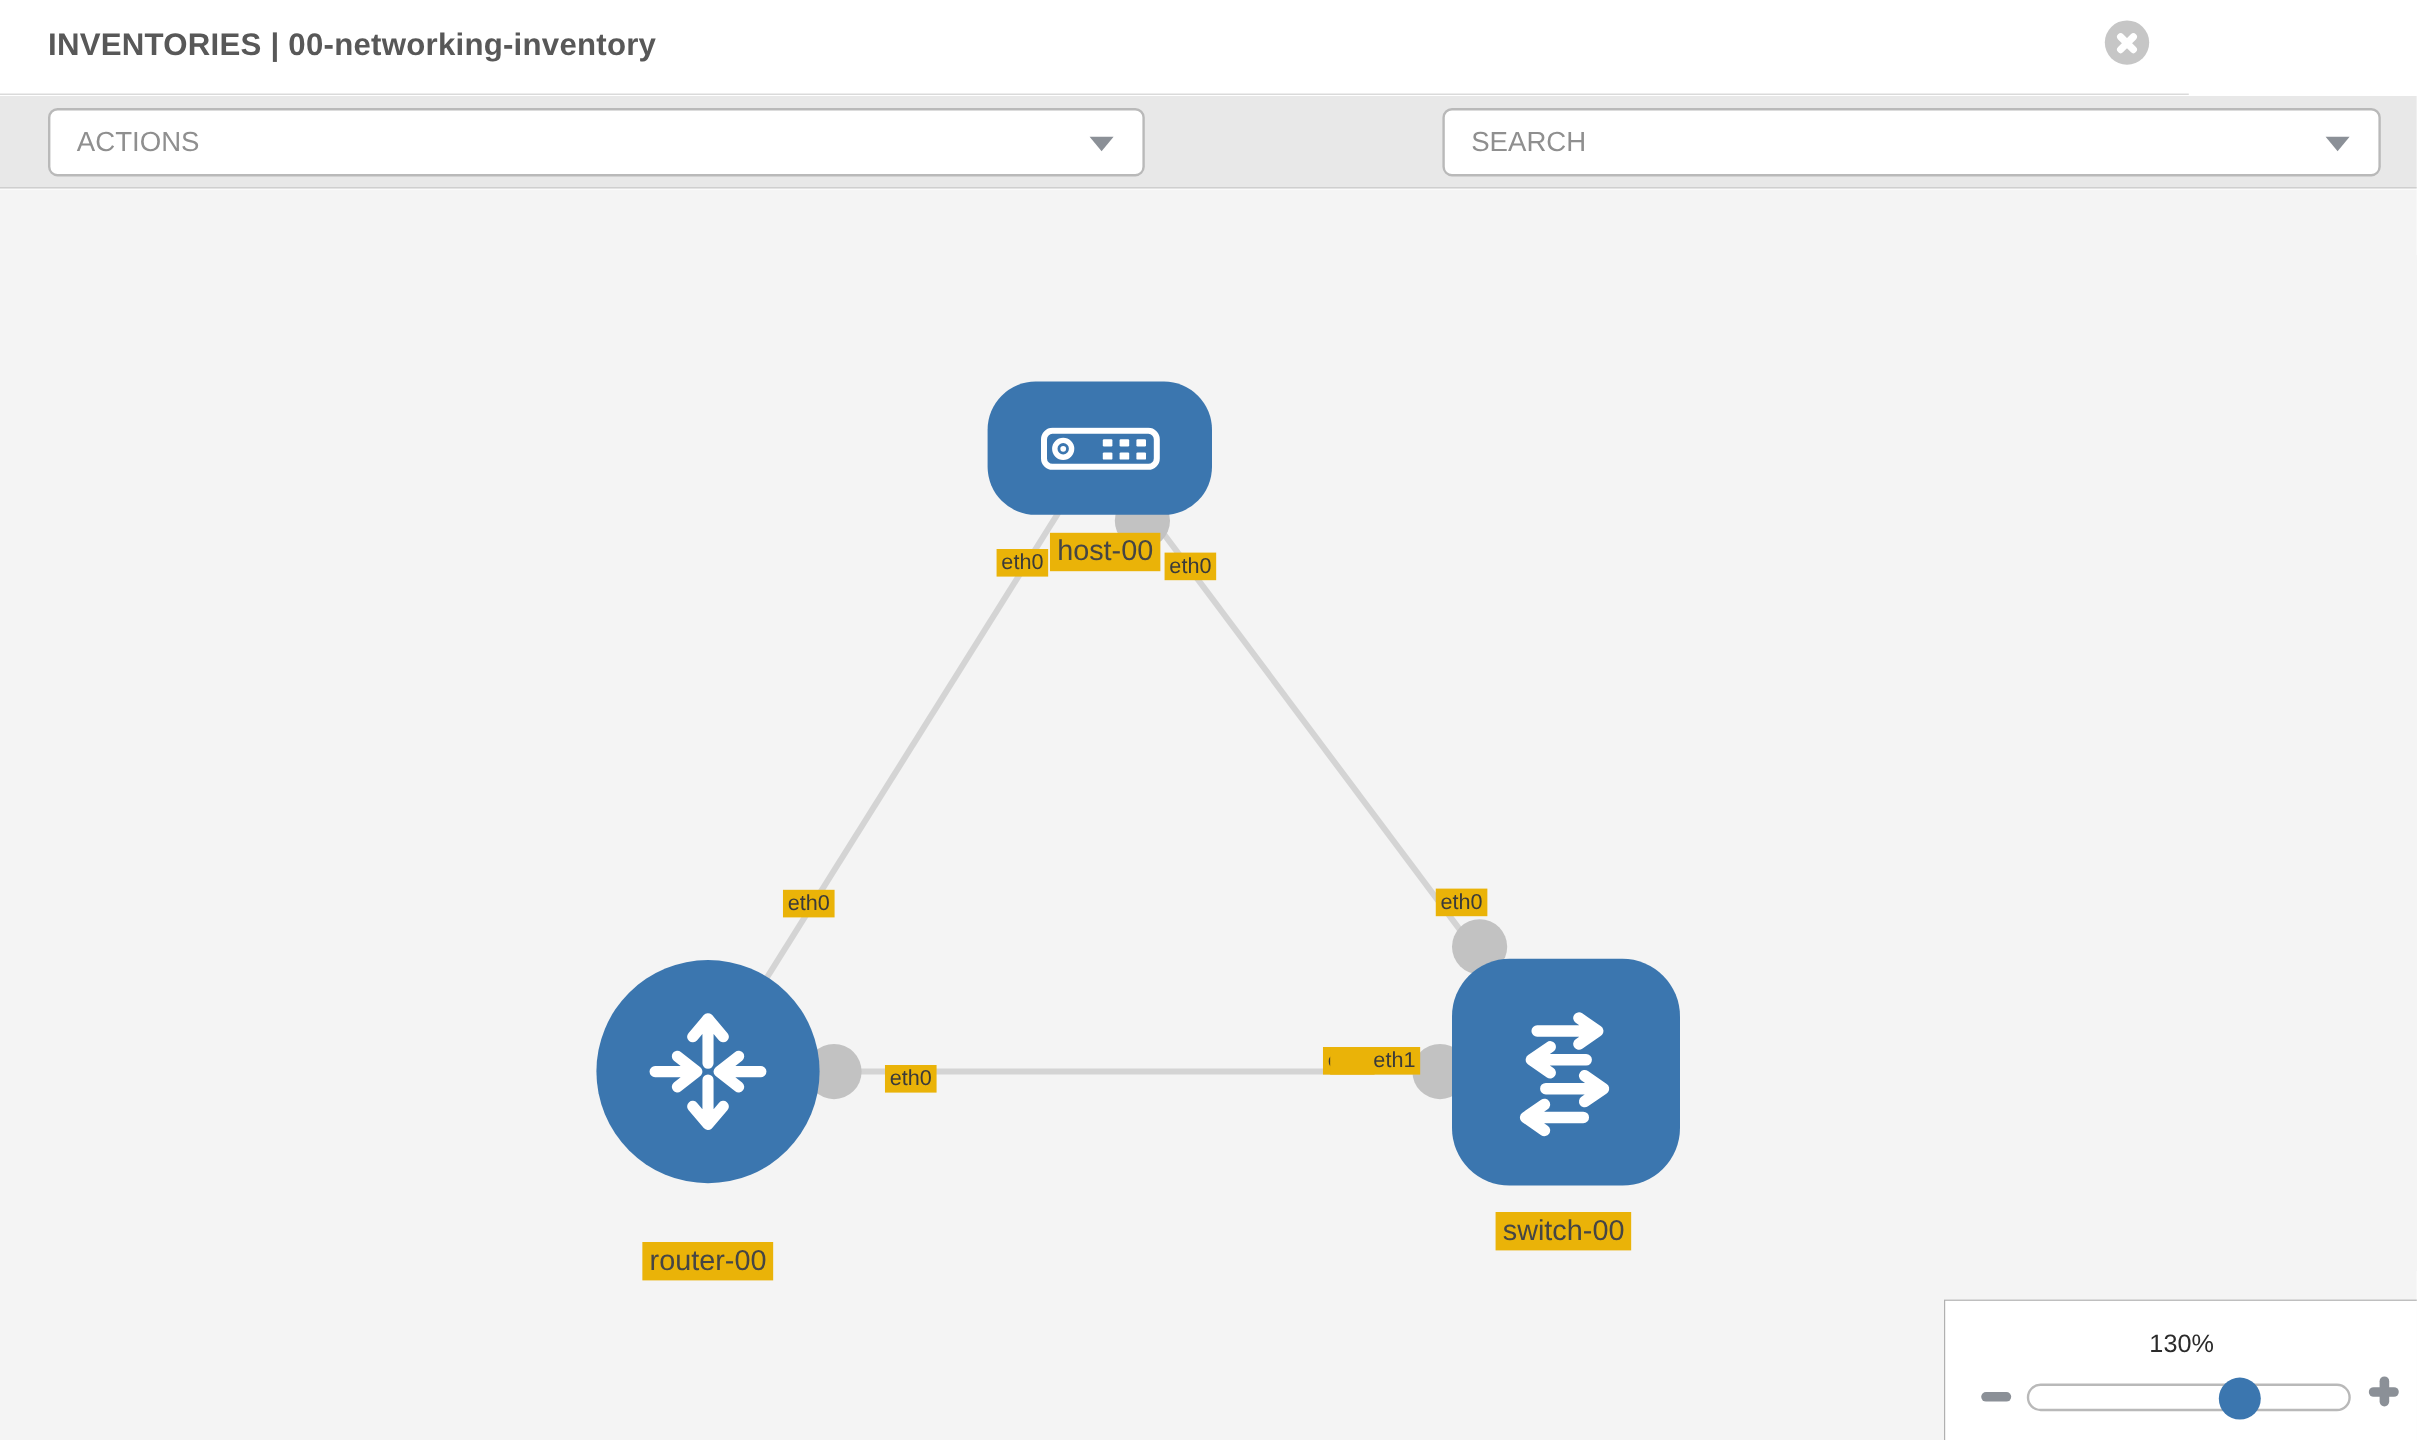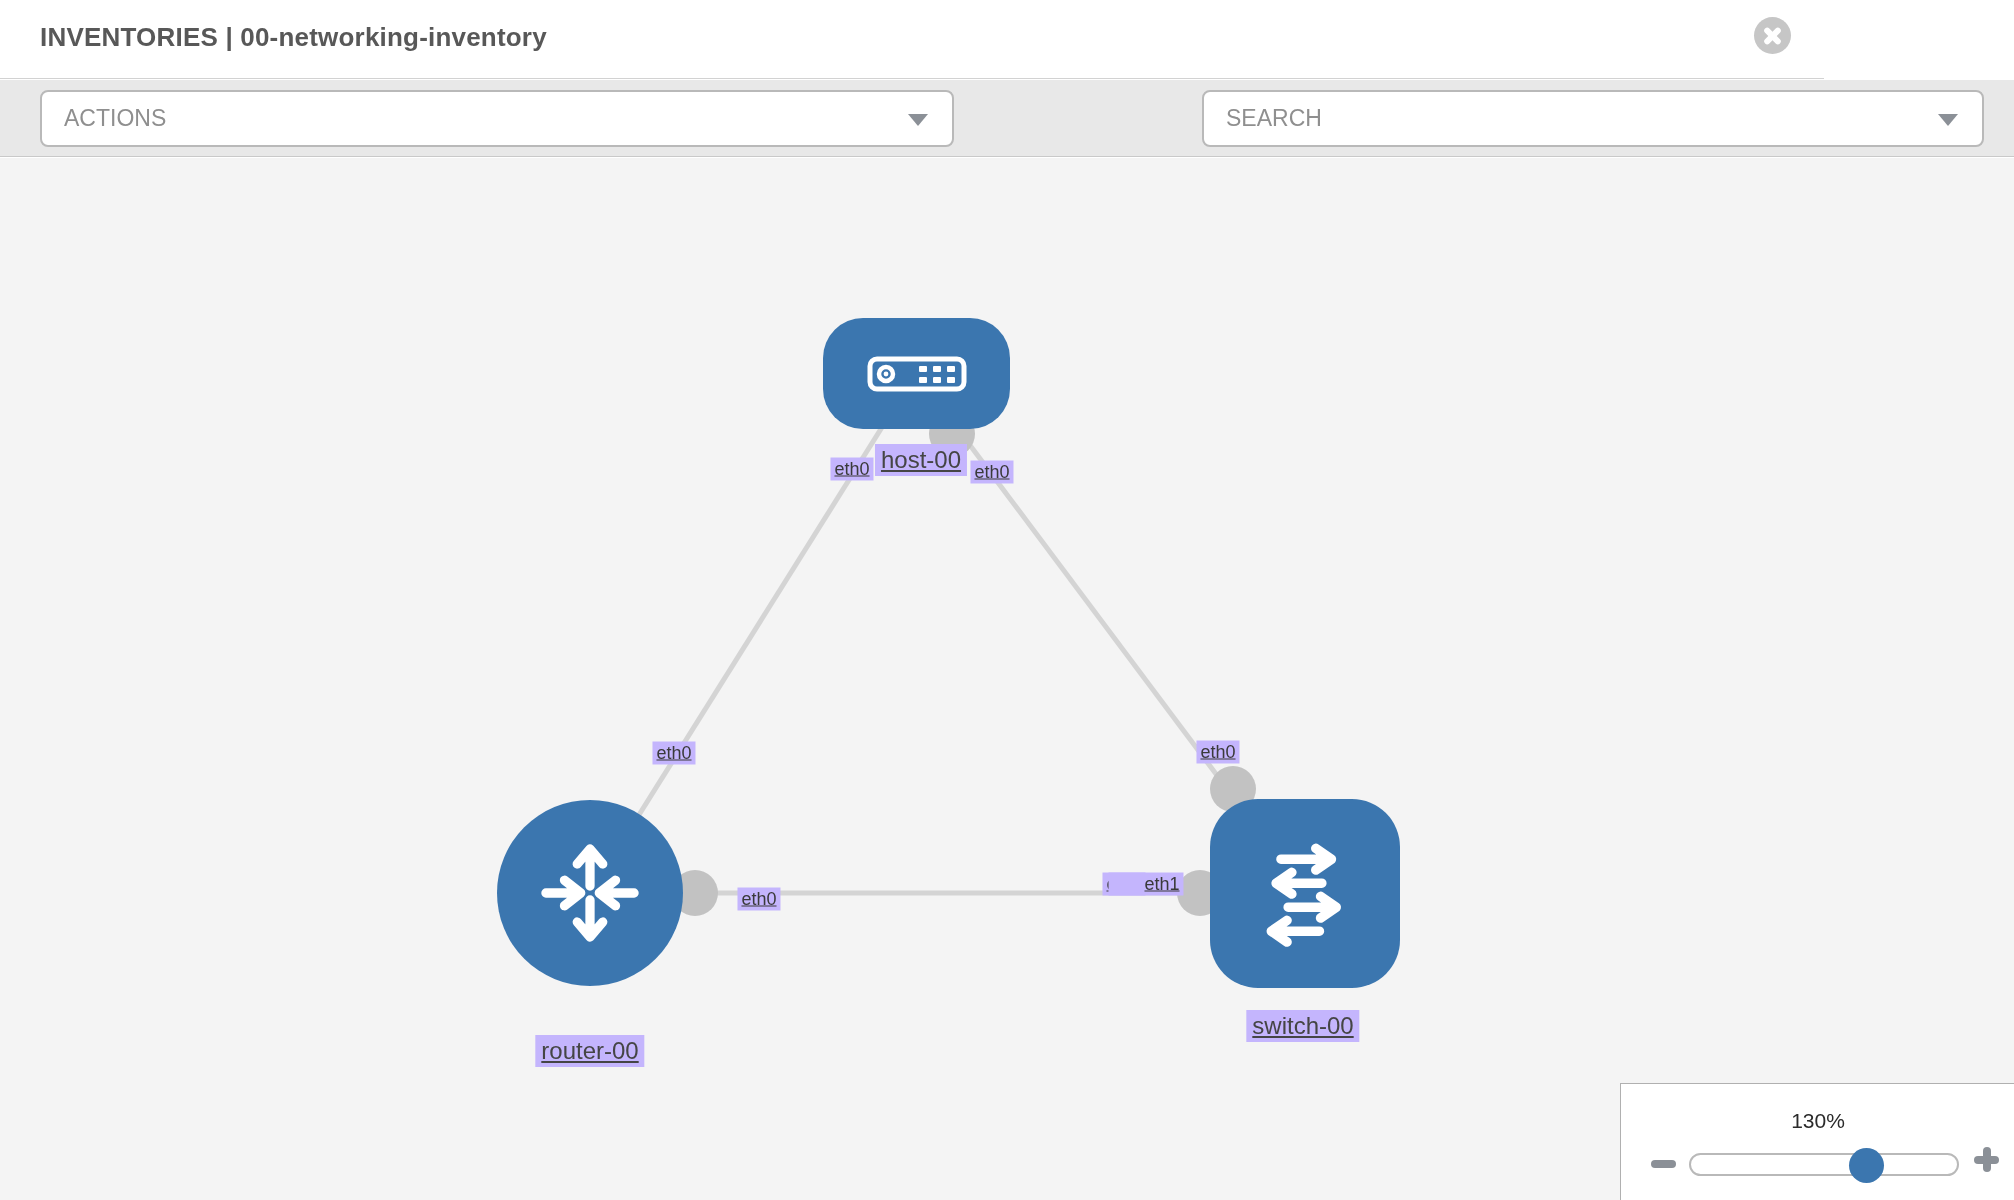--- a/index.html
+++ b/index.html
@@ -41,22 +41,22 @@
   .link { stroke:#d4d4d4; stroke-width:5; }
   .connector { fill:#c2c2c2; }
 
   .node { position:absolute; background:#3b76af; cursor:pointer;
           display:flex; align-items:center; justify-content:center; }
   .node svg { stroke:#fff; fill:none; stroke-linecap:round; stroke-linejoin:round; }
   .node-host   { left:823px; top:160px; width:187px; height:111px; border-radius:40px; }
   .node-router { left:497px; top:642px; width:186px; height:186px; border-radius:50%; }
   .node-switch { left:1210px; top:641px; width:190px; height:189px; border-radius:48px; }
 
-  .graph-label { position:absolute; transform:translate(-50%,-50%); background:#c4b5fd;
-                 color:#454545; white-space:nowrap;text-decoration:underline; }
+  .graph-label { position:absolute; transform:translate(-50%,-50%); background:#eab308;
+                 color:#454545; white-space:nowrap; }
   .node-label { font-size:24px; padding:2px 6px; }
   .if-label   { font-size:18px; padding:1px 4px; color:#3a3a3a; }
 
   
   .zoom-panel { position:absolute; left:1620px; top:925px; width:396px; height:119px;
                 background:#fff; border:1px solid #b0b0b0; }
   .zoom-value { margin-top:25px; text-align:center; font-size:21px; color:#2b2b2b; }
   .zoom-row { position:relative; margin-top:14px; height:34px; }
   .zoom-minus { position:absolute; left:30px; top:13px; width:25px; height:8px;
                 border-radius:4px; background:#8b9097; cursor:pointer; }

